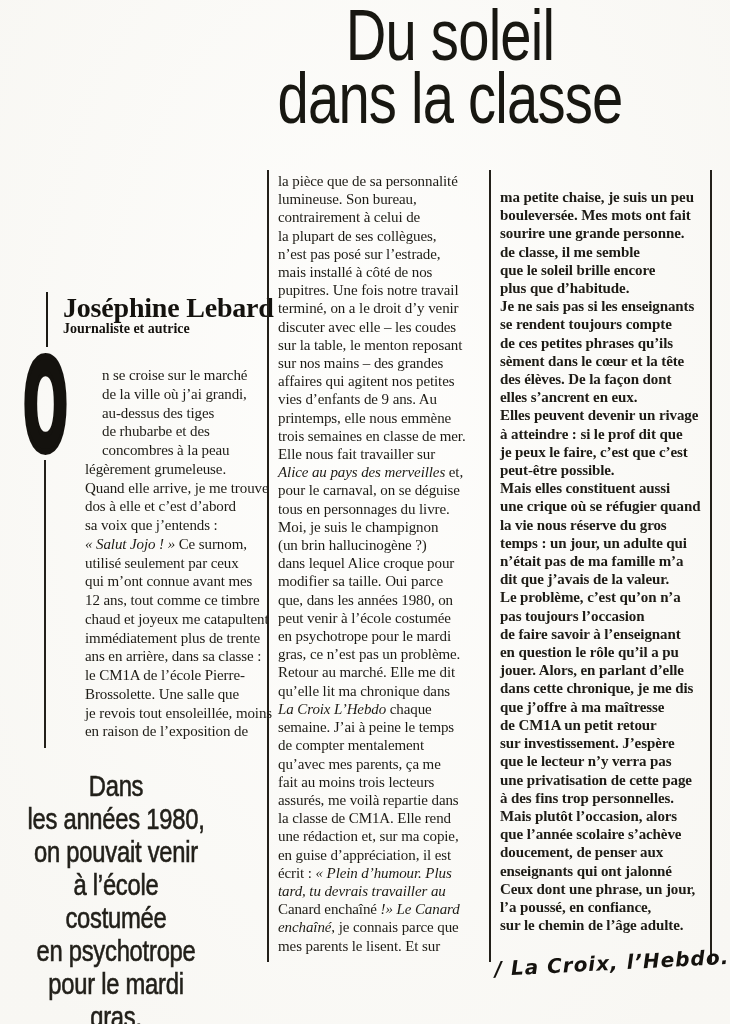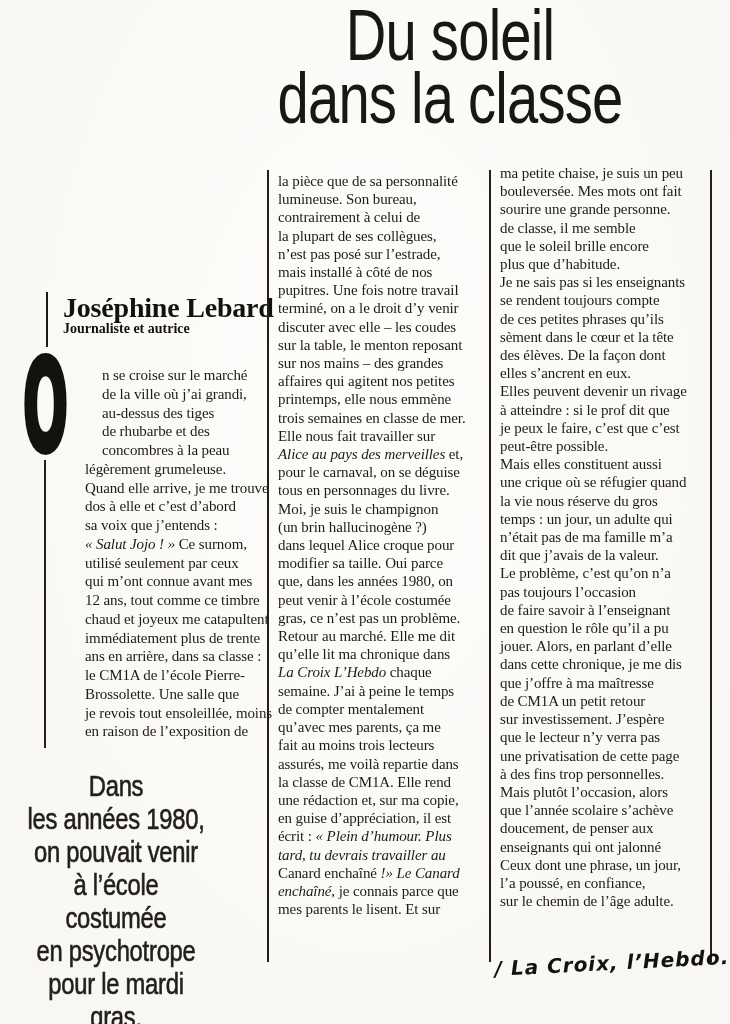--- a/index.html
+++ b/index.html
@@ -46,21 +46,21 @@
   }
 
   
   .col {
     position:absolute; font-size:15px; color:#1d1b15; letter-spacing:-0.1px;
   }
   .col .tline { white-space:nowrap; }
   .col1 { left:63px;  top:366px; width:194px; line-height:18.75px;margin-left:22px; }
   .col1 .indent { padding-left:17px; }
   .col2 { left:278px; top:172px; width:206px; line-height:18.2px; }
-  .col3 { left:500px; top:164px; width:206px; line-height:18.2px; }
+  .col3 { left:500px; top:188px; width:206px; line-height:18.2px;font-weight:bold; }
   .it { font-style:italic; }
 
   
   .vrule { position:absolute; width:1.5px; background:#23201a; }
   .rule-col1 { left:44px;  top:460px; height:288px; }
   .rule-a    { left:267px; top:170px; height:792px; }
   .rule-b    { left:489px; top:170px; height:792px; }
   .rule-c    { left:710px; top:170px; height:792px; }
 
   
@@ -135,32 +135,34 @@
       <div class="tline">contrairement à celui de</div>
       <div class="tline">la plupart de ses collègues,</div>
       <div class="tline">n’est pas posé sur l’estrade,</div>
       <div class="tline">mais installé à côté de nos</div>
       <div class="tline">pupitres. Une fois notre travail</div>
       <div class="tline">terminé, on a le droit d’y venir</div>
       <div class="tline">discuter avec elle – les coudes</div>
       <div class="tline">sur la table, le menton reposant</div>
       <div class="tline">sur nos mains – des grandes</div>
       <div class="tline">affaires qui agitent nos petites</div>
+      <div class="tline">vies d’enfants de 9 ans. Au</div>
       <div class="tline">printemps, elle nous emmène</div>
       <div class="tline">trois semaines en classe de mer.</div>
       <div class="tline">Elle nous fait travailler sur</div>
       <div class="tline"><span class="it">Alice au pays des merveilles</span> et,</div>
       <div class="tline">pour le carnaval, on se déguise</div>
       <div class="tline">tous en personnages du livre.</div>
       <div class="tline">Moi, je suis le champignon</div>
       <div class="tline">(un brin hallucinogène ?)</div>
       <div class="tline">dans lequel Alice croque pour</div>
       <div class="tline">modifier sa taille. Oui parce</div>
       <div class="tline">que, dans les années 1980, on</div>
       <div class="tline">peut venir à l’école costumée</div>
+      <div class="tline">en psychotrope pour le mardi</div>
       <div class="tline">gras, ce n’est pas un problème.</div>
       <div class="tline">Retour au marché. Elle me dit</div>
       <div class="tline">qu’elle lit ma chronique dans</div>
       <div class="tline"><span class="it">La Croix L’Hebdo</span> chaque</div>
       <div class="tline">semaine. J’ai à peine le temps</div>
       <div class="tline">de compter mentalement</div>
       <div class="tline">qu’avec mes parents, ça me</div>
       <div class="tline">fait au moins trois lecteurs</div>
       <div class="tline">assurés, me voilà repartie dans</div>
       <div class="tline">la classe de CM1A. Elle rend</div>

